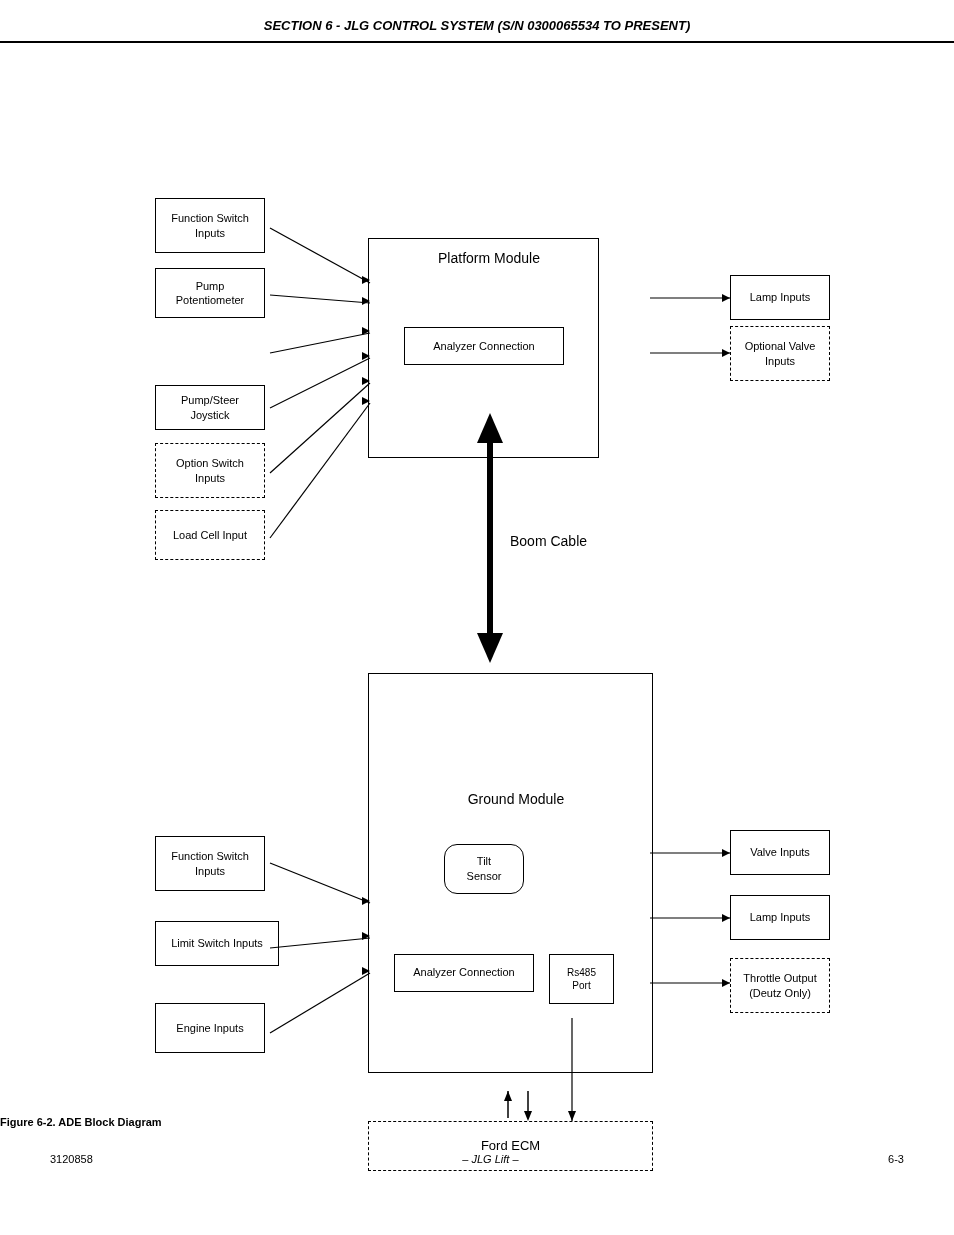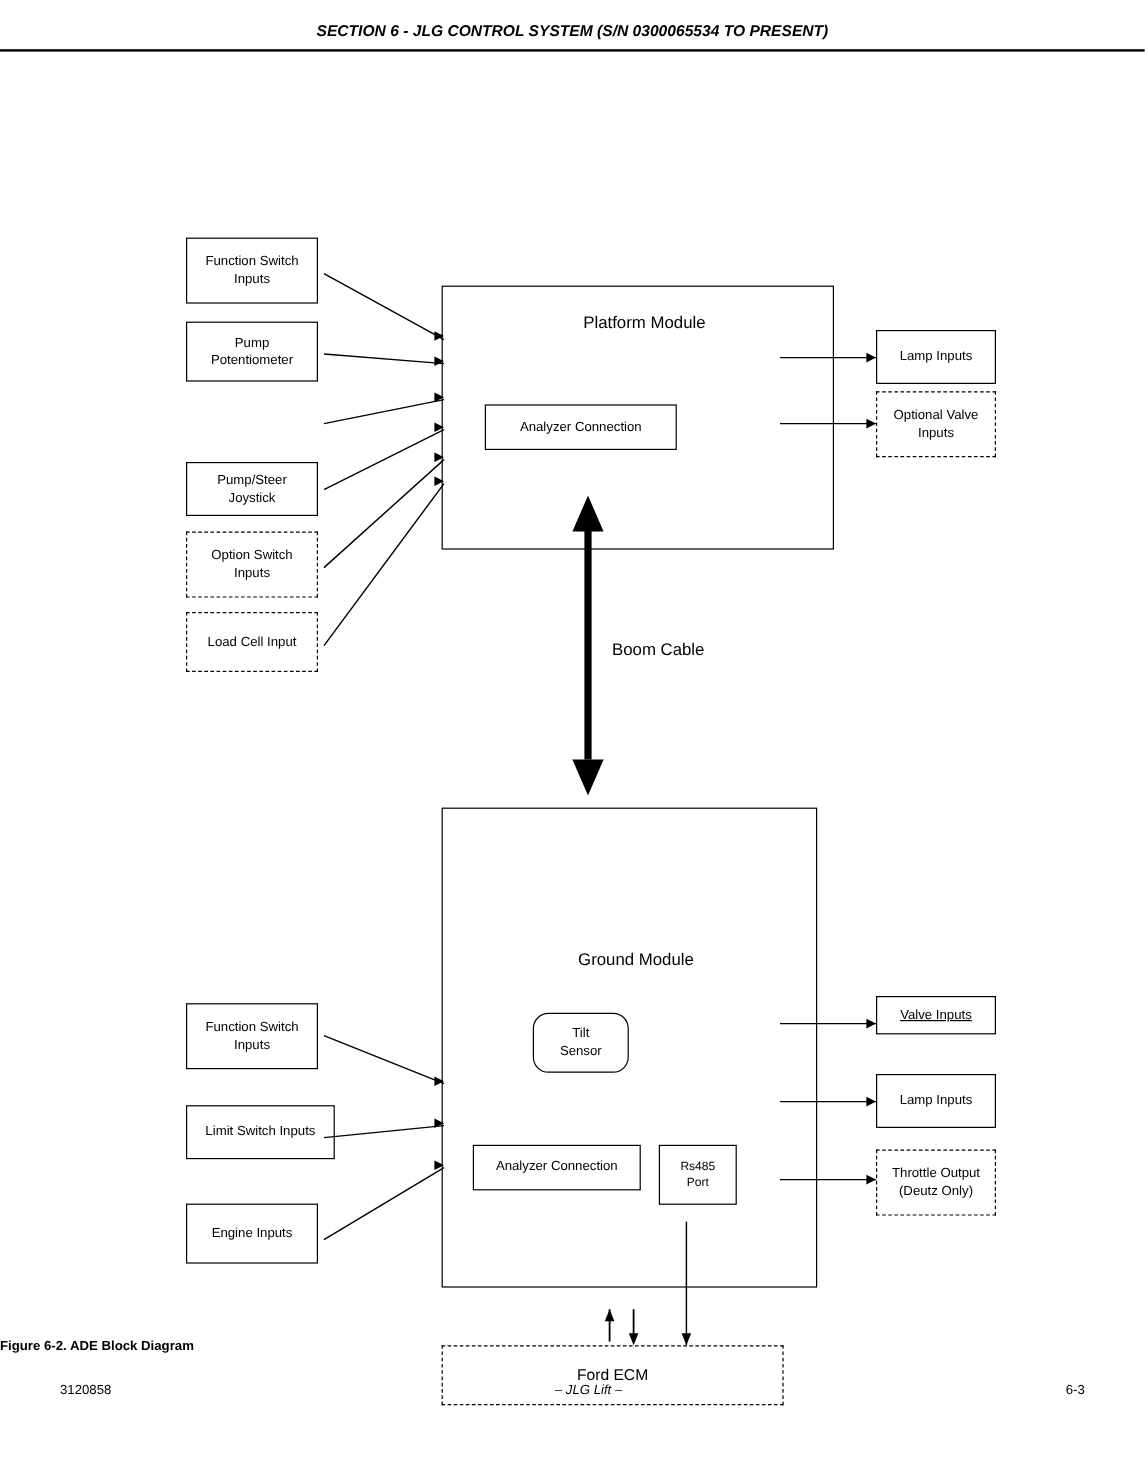--- a/index.html
+++ b/index.html
@@ -154,21 +154,21 @@
 
   <div class="box box-dashed" style="left:155px; top:400px; width:110px; height:55px;">
     <span>Option Switch
 Inputs</span>
   </div>
 
   <div class="box box-dashed" style="left:155px; top:467px; width:110px; height:50px;">
     <span>Load Cell Input</span>
   </div>
 
-  <div class="box box-large" style="left:368px; top:195px; width:327px; height:220px; font-size:15px; align-items:flex-start; padding-top:20px; padding-left:15px;">
+  <div class="box box-large" style="left:368px; top:195px; width:231px; height:220px; font-size:15px; align-items:flex-start; padding-top:10px; padding-left:15px;">
     <div style="width:100%">
       <div style="text-align:center; font-size:14px; margin-bottom:60px;">Platform Module</div>
 
       <div class="box" style="position:relative; left:20px; top:0; width:160px; height:38px; font-size:11px;">
         <span>Analyzer Connection</span>
       </div>
     </div>
   </div>
 
   <div class="box" style="left:730px; top:232px; width:100px; height:45px;">
@@ -190,39 +190,39 @@
   </div>
 
   <div class="box" style="left:155px; top:878px; width:124px; height:45px;">
     <span>Limit Switch Inputs</span>
   </div>
 
   <div class="box" style="left:155px; top:960px; width:110px; height:50px;">
     <span>Engine Inputs</span>
   </div>
 
-  <div class="box box-large" style="left:368px; top:630px; width:313px; height:400px; font-size:15px; align-items:flex-start; padding-top:10px; padding-left:15px; flex-direction:column;">
+  <div class="box box-large" style="left:368px; top:630px; width:285px; height:400px; font-size:15px; align-items:flex-start; padding-top:10px; padding-left:15px; flex-direction:column;">
     <div style="text-align:center; font-size:14px; width:100%; margin-bottom:15px;">Ground Module</div>
 
     <div class="box" style="position:relative; left:60px; top:20px; width:80px; height:50px; font-size:11px; white-space:pre-line;border-radius:13px;">
       <span style="white-space:pre-line; text-align:center;">Tilt
 Sensor</span>
     </div>
 
     <div class="box" style="position:relative; left:10px; top:80px; width:140px; height:38px; font-size:11px;">
       <span>Analyzer Connection</span>
     </div>
 
     <div class="box" style="position:relative; left:165px; top:42px; width:65px; height:50px; font-size:10px; white-space:pre-line;">
       <span style="white-space:pre-line; text-align:center;">Rs485
 Port</span>
     </div>
   </div>
 
-  <div class="box" style="left:730px; top:787px; width:100px; height:32px;text-decoration:underline;">
+  <div class="box" style="left:730px; top:787px; width:100px; height:45px;">
     <span>Valve Inputs</span>
   </div>
 
   <div class="box" style="left:730px; top:852px; width:100px; height:45px;">
     <span>Lamp Inputs</span>
   </div>
 
   <div class="box box-dashed" style="left:730px; top:915px; width:100px; height:55px;">
     <span style="white-space:pre-line; text-align:center;">Throttle Output
 (Deutz Only)</span>

